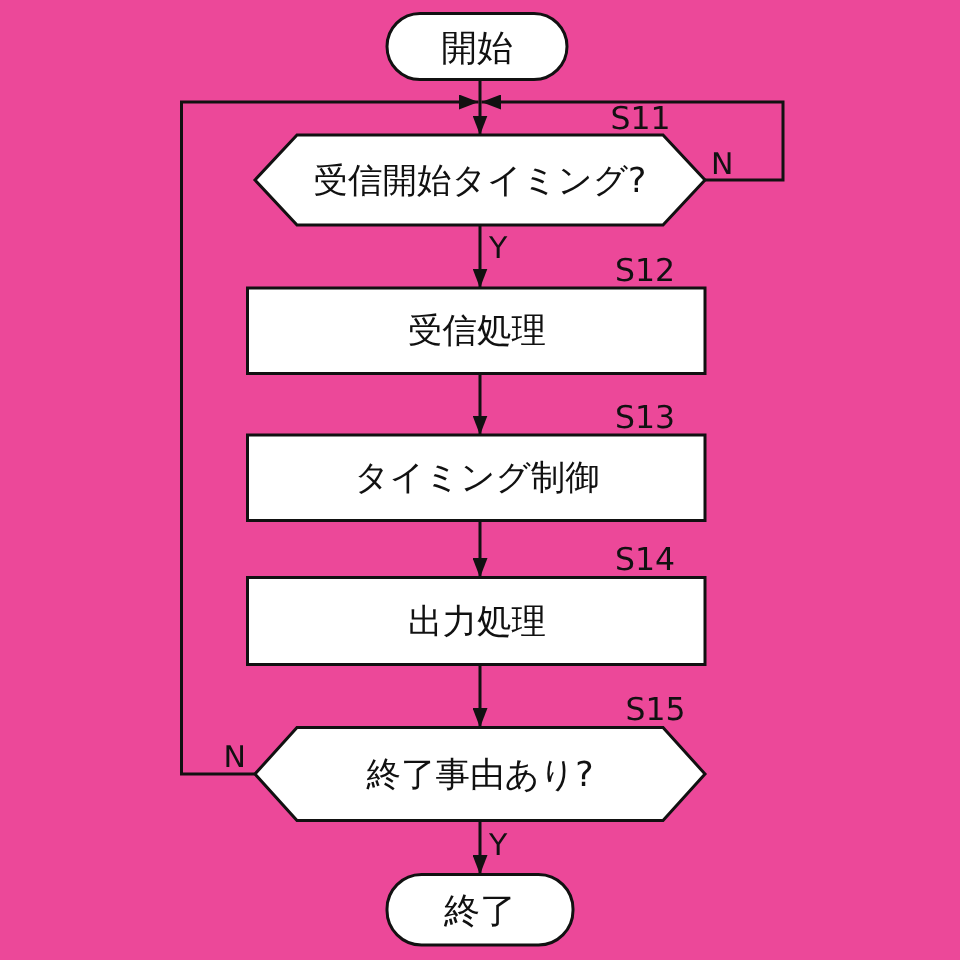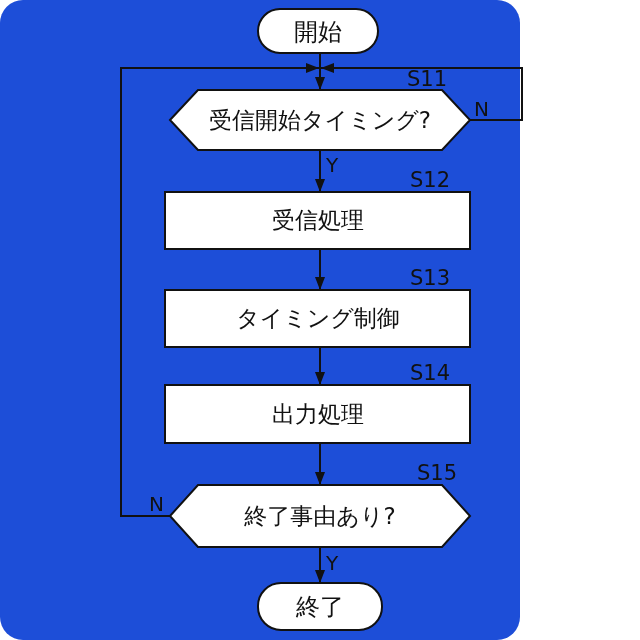--- a/index.html
+++ b/index.html
@@ -2,24 +2,23 @@
 <html><head>
 <meta charset="utf-8">
 <style>
   html, body {
     margin: 0;
     padding: 0;
     background: #ffffff;
   }
   .canvas {
     position: relative;
-    width: 520px;
+    width: 640px;
     height: 640px;
-    background: #1d4ed8;
-    border-radius: 23px;
+    background: #ec4899;
   }
   svg text {
     font-family: "DejaVu Sans", "Liberation Sans", sans-serif;
     fill: #111111;
   }
   .node-label   { font-size: 23px; }
   .terminal-label { font-size: 24px; }
   .step-label   { font-size: 21px; }
   .branch-label { font-size: 20px; }
   .shape {

